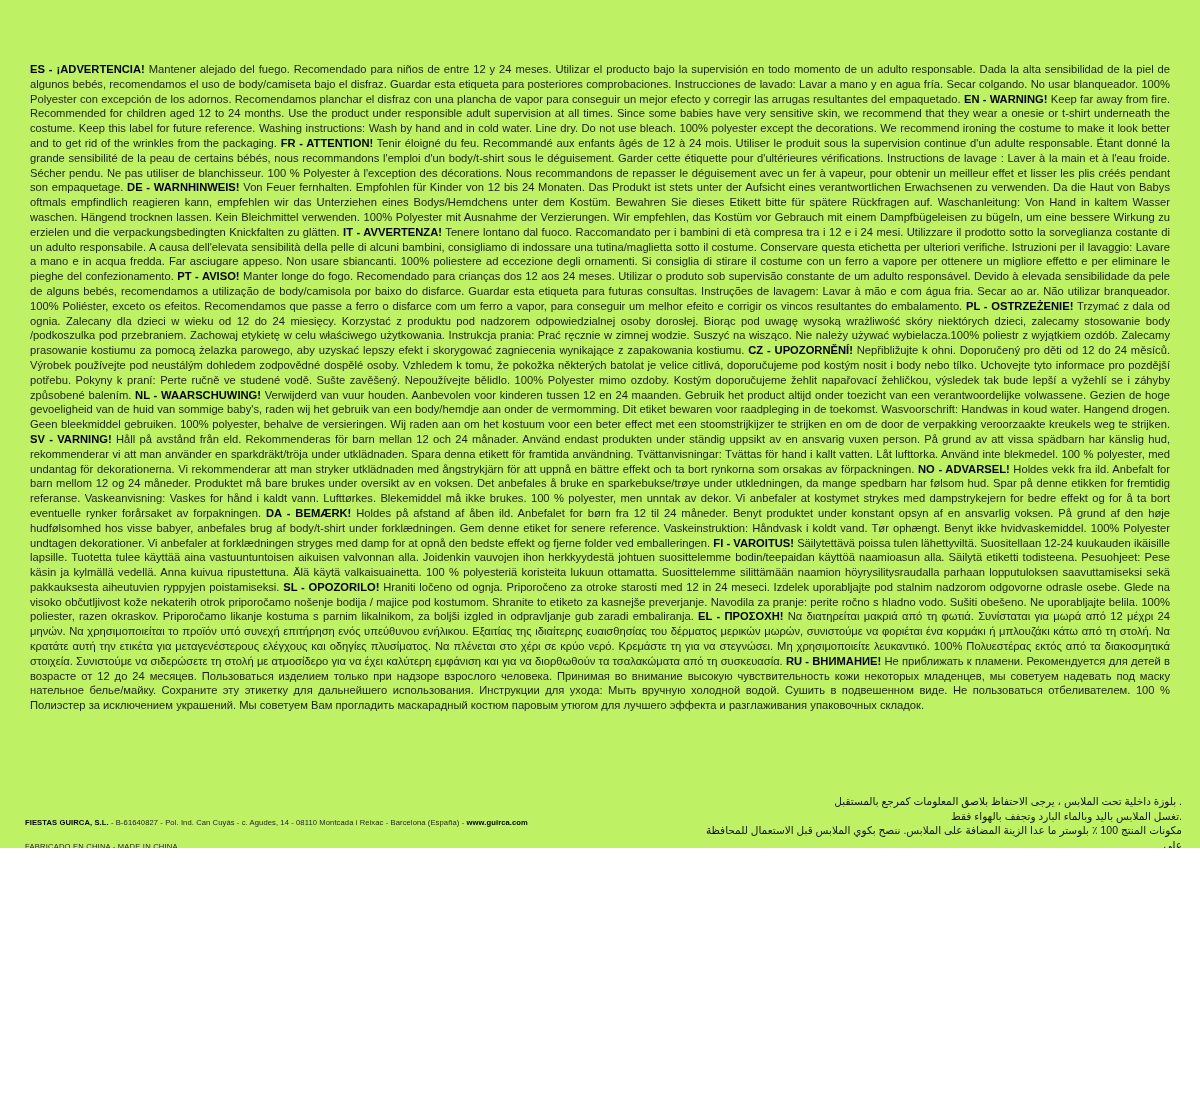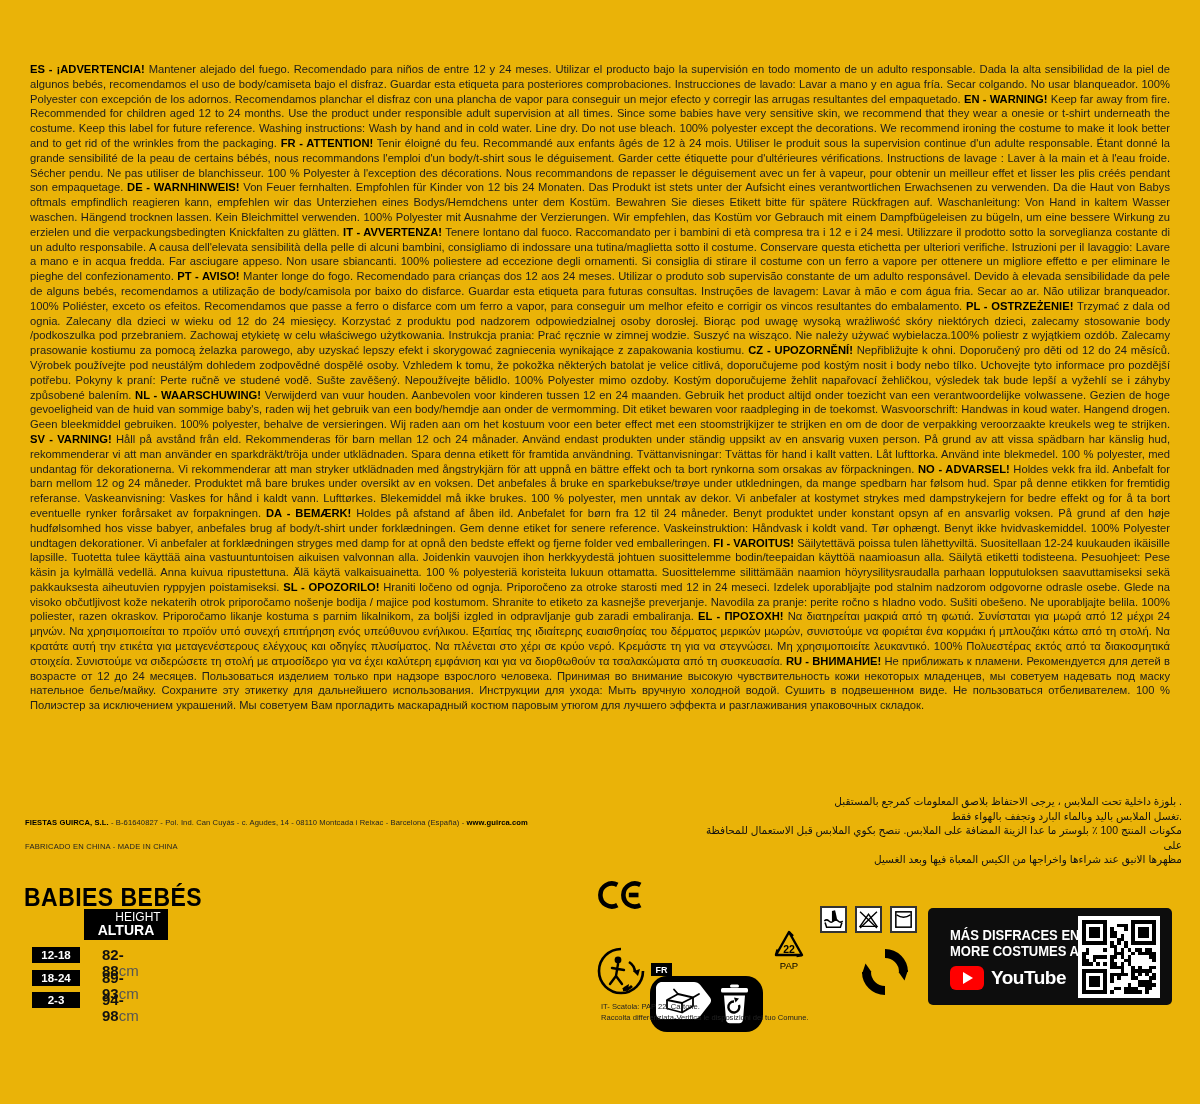--- a/index.html
+++ b/index.html
@@ -1,16 +1,16 @@
 <!DOCTYPE html>
 <html><head>
 <meta charset="utf-8">
 <style>
   html,body{margin:0;padding:0;background:#fff;}
-  #label{position:relative;width:1200px;height:1104px;background:#eab308;overflow:hidden;
+  #label{position:relative;width:1200px;height:848px;background:#bef264;overflow:hidden;
          font-family:"Liberation Sans","DejaVu Sans",sans-serif;color:#1b1b1b;}
   .abs{position:absolute;}
 
   
   .warnings{left:30px;top:62px;width:1140px;font-size:11.2px;line-height:14.8px;
             text-align:justify;color:#1c1c1c;}
   .warnings .wl{font-weight:bold;color:#000;}
 
   
   .madein{left:25px;top:842px;font-size:7.6px;color:#222;letter-spacing:.2px;}

